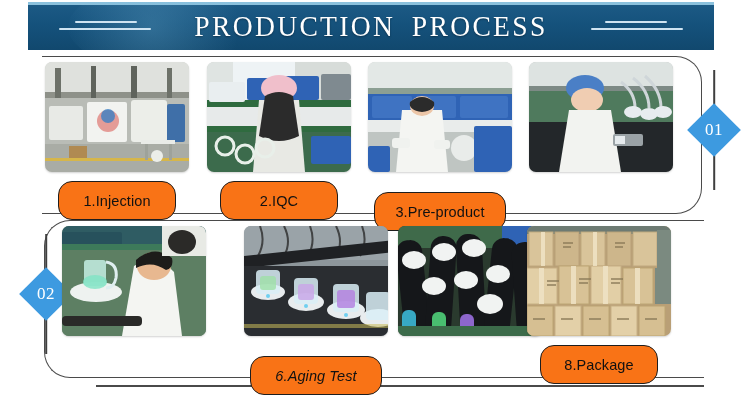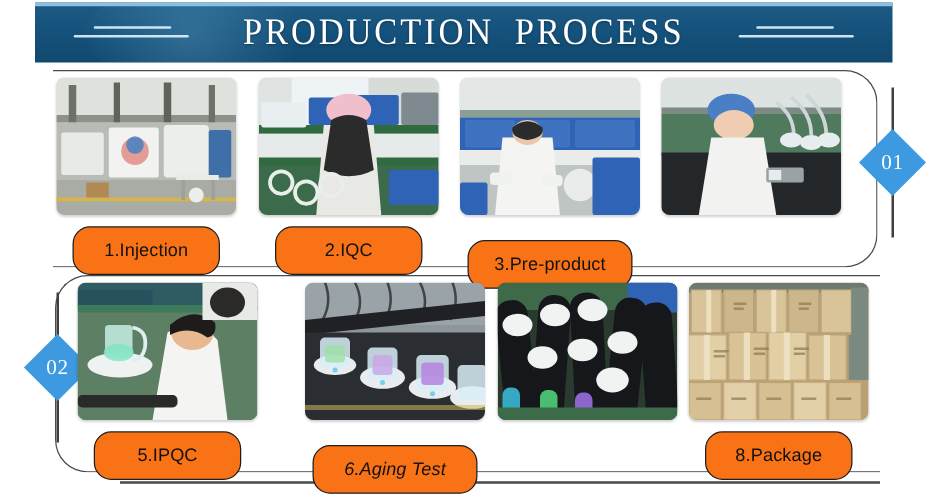--- a/index.html
+++ b/index.html
@@ -133,21 +133,21 @@
 
   
   .r1c1{left:45px;  top:62px; width:144px;}
   .r1c2{left:207px; top:62px; width:144px;}
   .r1c3{left:368px; top:62px; width:144px;}
   .r1c4{left:529px; top:62px; width:144px;}
   
   .r2c1{left:62px;  top:226px; width:144px;}
   .r2c2{left:244px; top:226px; width:144px;font-style:italic;}
   .r2c3{left:398px; top:226px; width:144px;}
-  .r2c4{left:551px; top:226px; width:144px;}
+  .r2c4{left:527px; top:226px; width:144px;}
 </style>
 </head>
 <body>
 
 <div class="banner">
   <div class="banner-globe"></div>
   <div class="banner-inner">
     <span class="deco left">
       <i class="a"></i>
         <i class="b"></i>
@@ -296,21 +296,20 @@
       <path d="M44 36 q12 2 10 16 q-2 10 -10 10" fill="none" stroke="#dfeef0" stroke-width="3"></path>
       <ellipse cx="33" cy="56" rx="12" ry="7" fill="#7fe3c4" opacity=".8"></ellipse>
       <path d="M72 40 q22 -14 40 6 l8 64 L60 110 Z" fill="#f4f5f2"></path>
       <ellipse cx="92" cy="40" rx="17" ry="14" fill="#e8b890"></ellipse>
       <path d="M74 34 q18 -16 36 -2 q2 10 -6 12 q-14 -10 -30 -2 z" fill="#1d1c1a"></path>
       <rect x="100" y="0" width="44" height="30" fill="#e8eae5"></rect>
       <ellipse cx="120" cy="16" rx="14" ry="12" fill="#2b2a28"></ellipse>
       <rect x="0" y="90" width="80" height="10" rx="4" fill="#2a2a28"></rect>
     </svg>
   </div>
-  <div class="pill">5.IPQC</div>
 </div>
 
 <div class="card r2c2">
   <div class="photo">
     <svg viewBox="0 0 144 110" preserveAspectRatio="none">
       <rect width="144" height="110" fill="#8d969b"></rect>
       <rect x="0" y="0" width="144" height="34" fill="#9aa3a8"></rect>
       <g stroke="#2b2b2b" stroke-width="2" fill="none" opacity=".8">
         <path d="M16 0 q6 16 -2 30"></path>
           <path d="M40 0 q8 16 0 30"></path>

